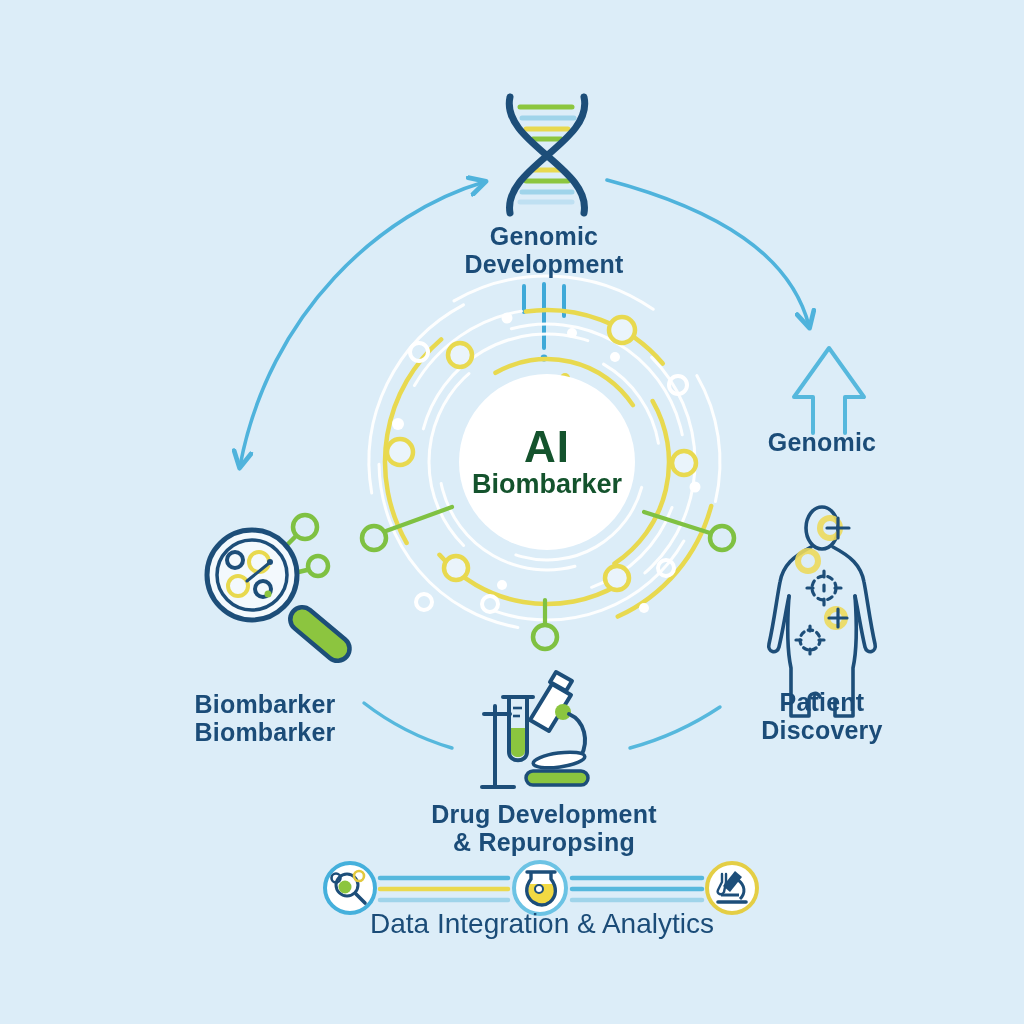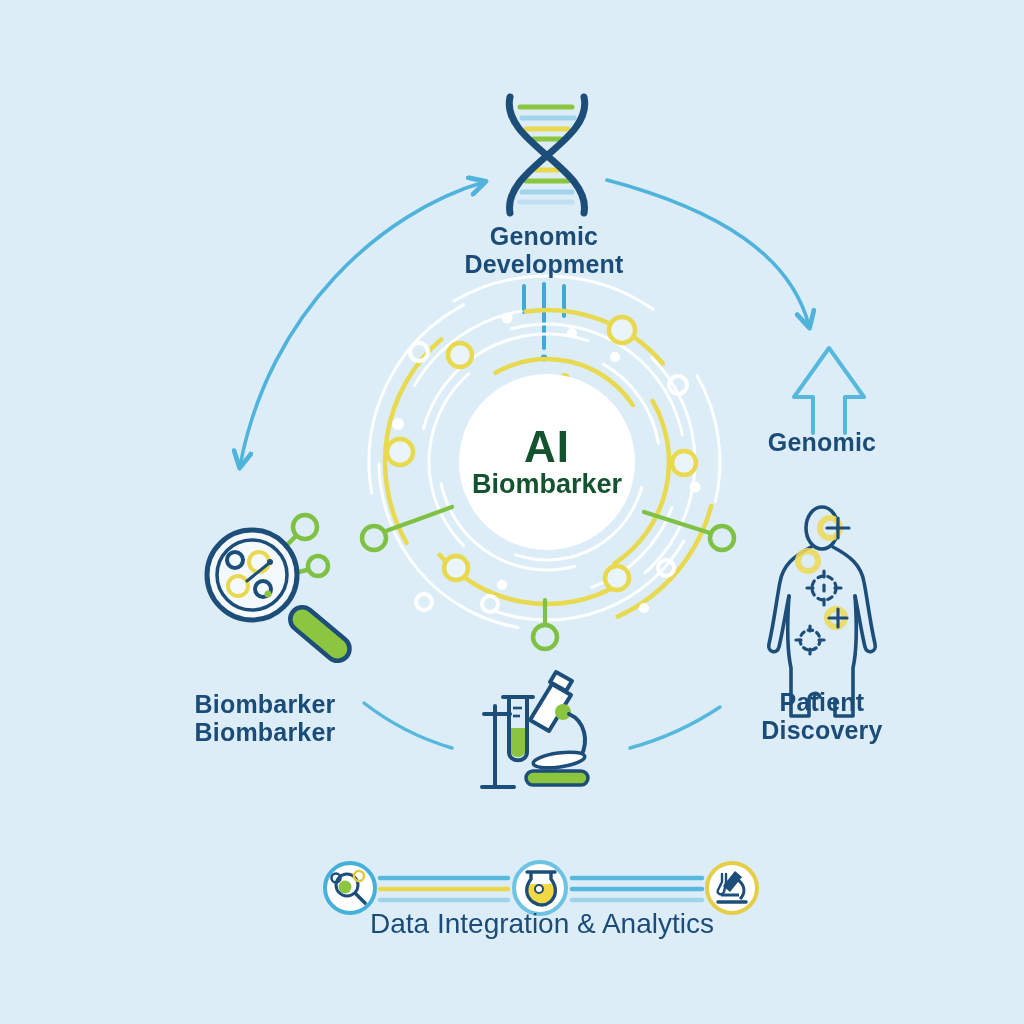--- a/index.html
+++ b/index.html
@@ -282,16 +282,20 @@
 <div class="label" style="left:233px;top:690px;">
   <span>Biombarker</span>
   <span>Biombarker</span>
 </div>
 
 <div class="label" style="left:790px;top:688px;">
   <span>Patient</span>
   <span>Discovery</span>
 </div>
 
+<div class="label" style="left:512px;top:800px;">
+  <span>Drug Development</span>
+  <span>&amp; Repuropsing</span>
+</div>
 
 <div class="footer-label">Data Integration &amp; Analytics</div>
 
 </div>
 
 </body></html>

